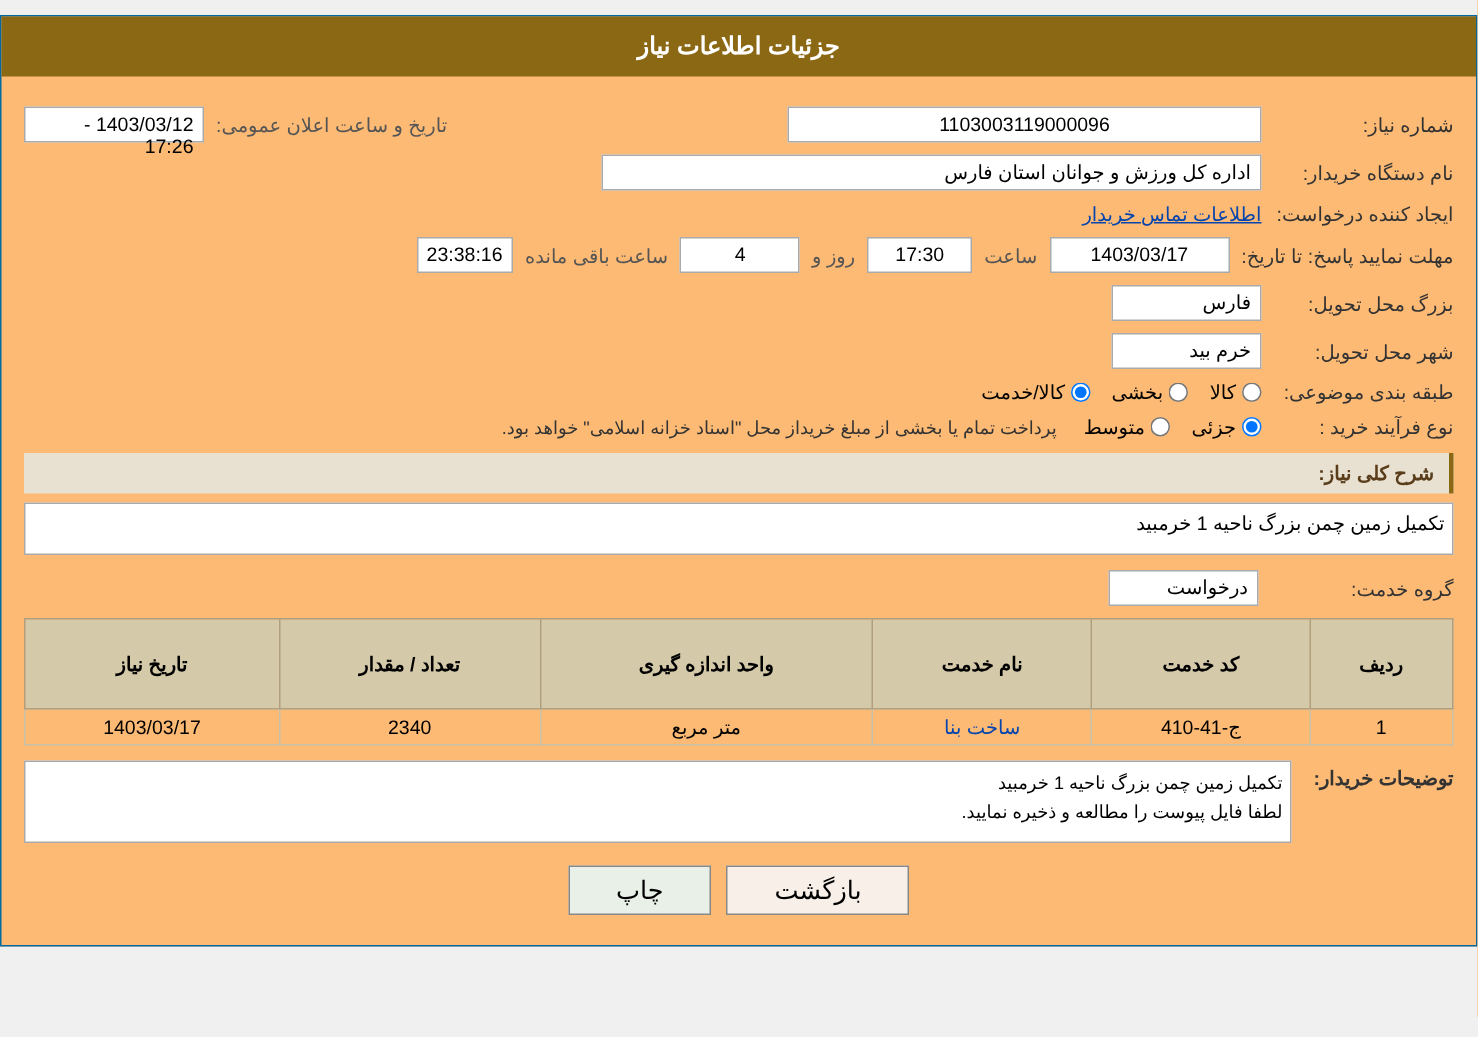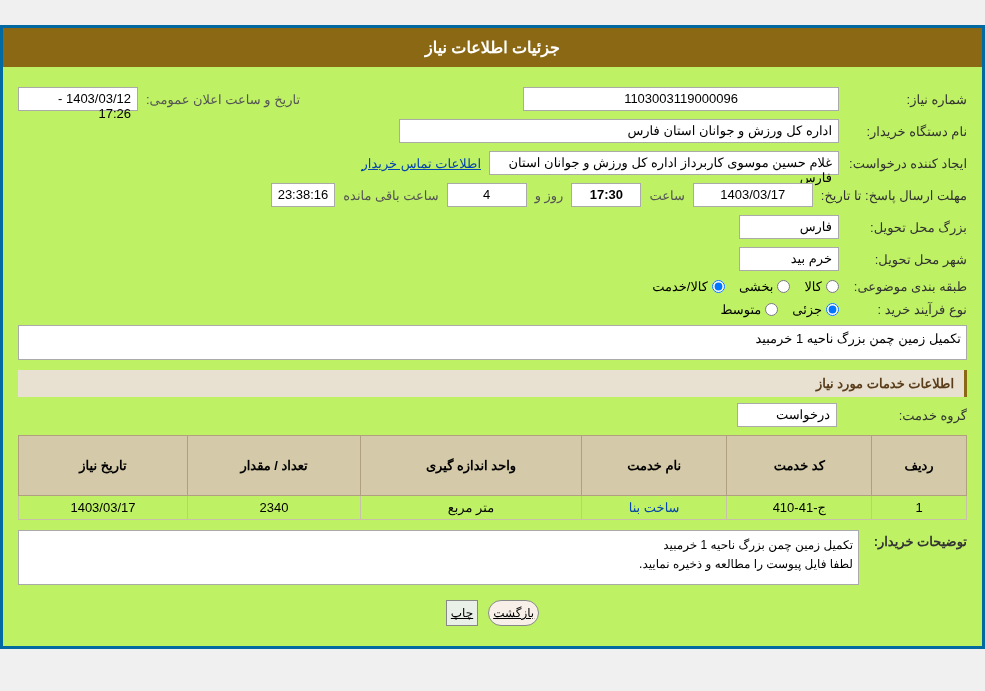--- a/index.html
+++ b/index.html
@@ -4,23 +4,23 @@
   <style>
     * { box-sizing: border-box; margin: 0; padding: 0; }
     body {
       font-family: Tahoma, Arial, sans-serif;
       background: #f0f0f0;
       direction: rtl;
       font-size: 13px;
     }
     .page-wrapper {
       max-width: 985px;
-      margin: 25px auto;
-      background: #bef264;
-      border: 3px solid #0369a1;
+      margin: 10px auto;
+      background: #fdba74;
+      border: 1px solid #0369a1;
     }
     .page-header {
       background: #8B6914;
       color: #fff;
       text-align: center;
       padding: 10px;
       font-size: 16px;
       font-weight: bold;
     }
     .content {
@@ -36,21 +36,21 @@
       border: 1px solid #aaa;
       background: #fff;
       padding: 3px 6px;
       height: 24px;
       display: inline-block;
     }
     .input-wide { width: 316px; }
     .input-sm { width: 100px; }
     .input-xs { width: 80px; }
     .input-date { width: 120px; }
-    .input-time { width: 70px; font-weight: bold; }
+    .input-time { width: 70px; }
     .link-blue {
       color: #0645ad;
       cursor: pointer;
       text-decoration: underline;
     }
     .inline-label {
       color: #555;
       white-space: nowrap;
     }
     .section-title {
@@ -119,36 +119,34 @@
       line-height: 1.6;
       font-size: 12px;
     }
     .button-row {
       display: flex;
       justify-content: center;
       gap: 10px;
       margin: 15px 0 10px 0;
     }
     .btn {
-      padding: 5px 4px;
+      padding: 5px 31px;
       border: 1px solid #aaa;
       cursor: pointer;
       font-family: Tahoma, Arial, sans-serif;
-      font-size: 12px;
+      font-size: 17px;
       background: #f0f0f0;
-      text-decoration: underline;
     }
     .btn-print {
       background: #e8f0e8;
       border-color: #888;
     }
     .btn-back {
       background: #f8f0e8;
       border-color: #888;
-      border-radius: 13px;
     }
     .main-content-area {
       position: relative;
     }
     .group-row {
       display: flex;
       align-items: center;
       gap: 8px;
       margin-bottom: 8px;
     }
@@ -176,26 +174,25 @@
       <span class="input-field input-date" style="">1403/03/12 - 17:26</span>
     </div>
 
     <div class="group-row">
       <span class="label">نام دستگاه خریدار:</span>
       <span class="input-field" style="width:440px; text-align:right;">اداره کل ورزش و جوانان استان فارس</span>
     </div>
 
     <div class="group-row">
       <span class="label">ایجاد کننده درخواست:</span>
-      <span class="input-field" style="width:350px; text-align:right;">غلام حسین موسوی کاربرداز اداره کل ورزش و جوانان استان فارس</span>
       <span class="link-blue">اطلاعات تماس خریدار</span>
     </div>
 
     <div class="group-row">
-      <span class="label">مهلت ارسال پاسخ: تا تاریخ:</span>
+      <span class="label">مهلت نمایید پاسخ: تا تاریخ:</span>
       <span class="input-field input-date" style="text-align:center;">1403/03/17</span>
       <span class="inline-label">ساعت</span>
       <span class="input-field input-time" style="text-align:center;">17:30</span>
       <span class="inline-label">روز و</span>
       <span class="input-field input-xs" style="text-align:center;">4</span>
       <span class="inline-label">ساعت باقی مانده</span>
       <span class="input-field input-countdown" style="text-align:center;">23:38:16</span>
     </div>
 
     <div class="group-row">
@@ -231,27 +228,28 @@
       <div class="radio-group">
         <div class="radio-item">
           <input type="radio" name="purchase_type" checked="" style="">
           <span>جزئی</span>
         </div>
         <div class="radio-item">
           <input type="radio" name="purchase_type" style="">
           <span>متوسط</span>
         </div>
       </div>
-    </div>
-
+      <span class="purchase-text" style="margin-right:10px;">پرداخت تمام يا بخشی از مبلغ خریداز محل "اسناد خزانه اسلامی" خواهد بود.</span>
+    </div>
+
+    <div class="section-title">شرح کلی نیاز:</div>
     <div style="margin-bottom:10px;">
       <div class="input-field" style="width:100%; min-height:35px; text-align:right; padding:5px;">تکمیل زمین چمن بزرگ ناحیه 1 خرمبید</div>
     </div>
 
-    <div class="section-title">اطلاعات خدمات مورد نیاز</div>
 
     <div class="service-group-row">
       <span class="label">گروه خدمت:</span>
       <span class="input-field input-sm" style="text-align:right;">درخواست</span>
     </div>
 
     <div class="table-section">
       <table>
         <thead>
           <tr>

